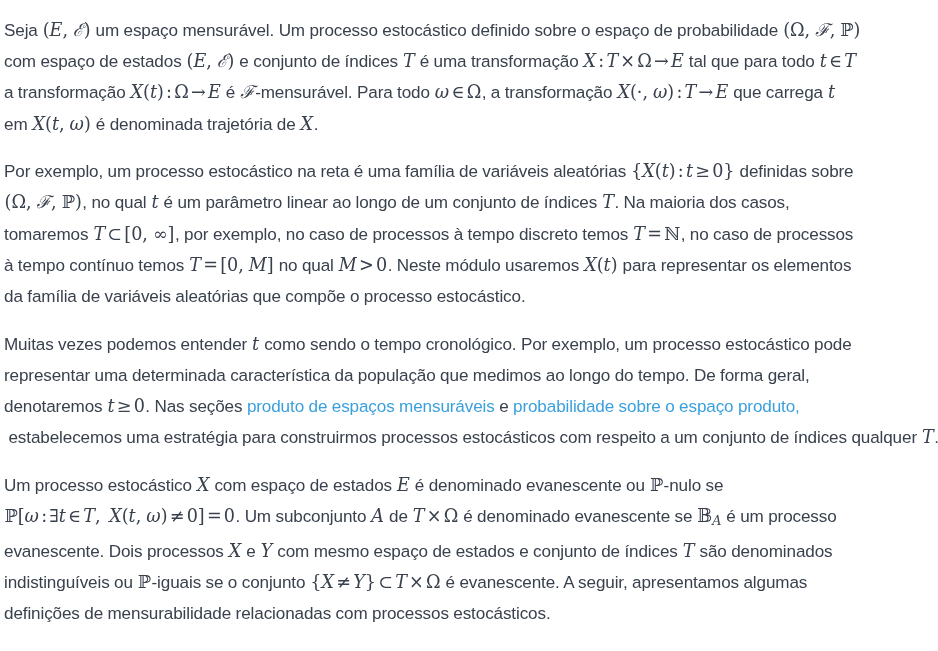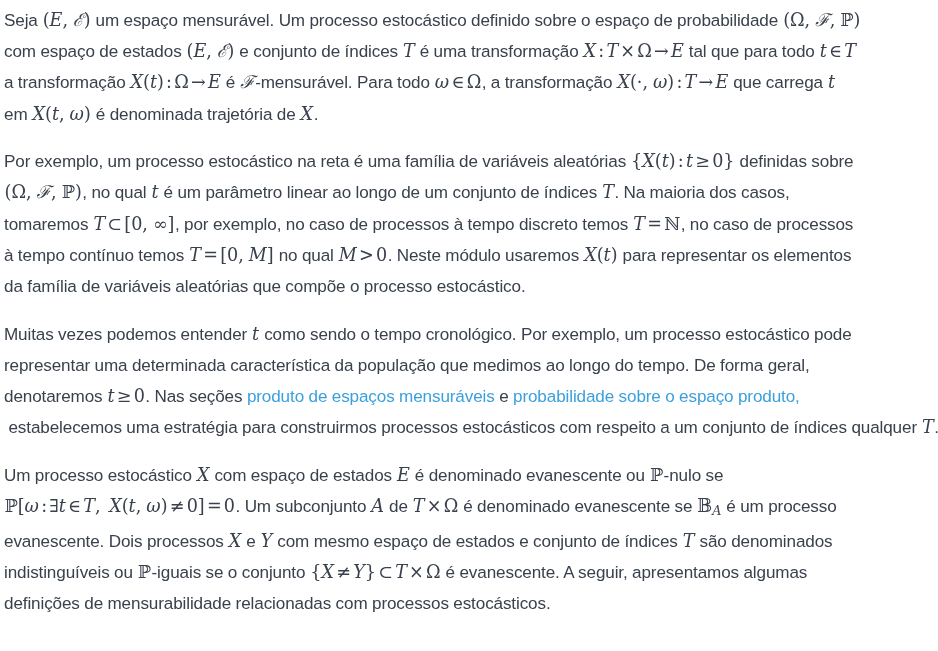--- a/index.html
+++ b/index.html
@@ -10,21 +10,21 @@
   body {
     width: 938px;
     height: 651px;
     overflow: hidden;
     font-family: "Liberation Sans", "DejaVu Sans", sans-serif;
   }
   .page {
     box-sizing: border-box;
     width: 868px;
     height: 651px;
-    padding: 5px 6px 0 4px;
+    padding: 15px 6px 0 4px;
     background: #ffffff;
   }
   .para {
     color: #39414d;
     font-size: 17.1px;
     line-height: 31.2px;
     letter-spacing: -0.12px;
     margin: 0 0 16.4px 0;
     text-align: left;
     word-spacing: -0.15px;

